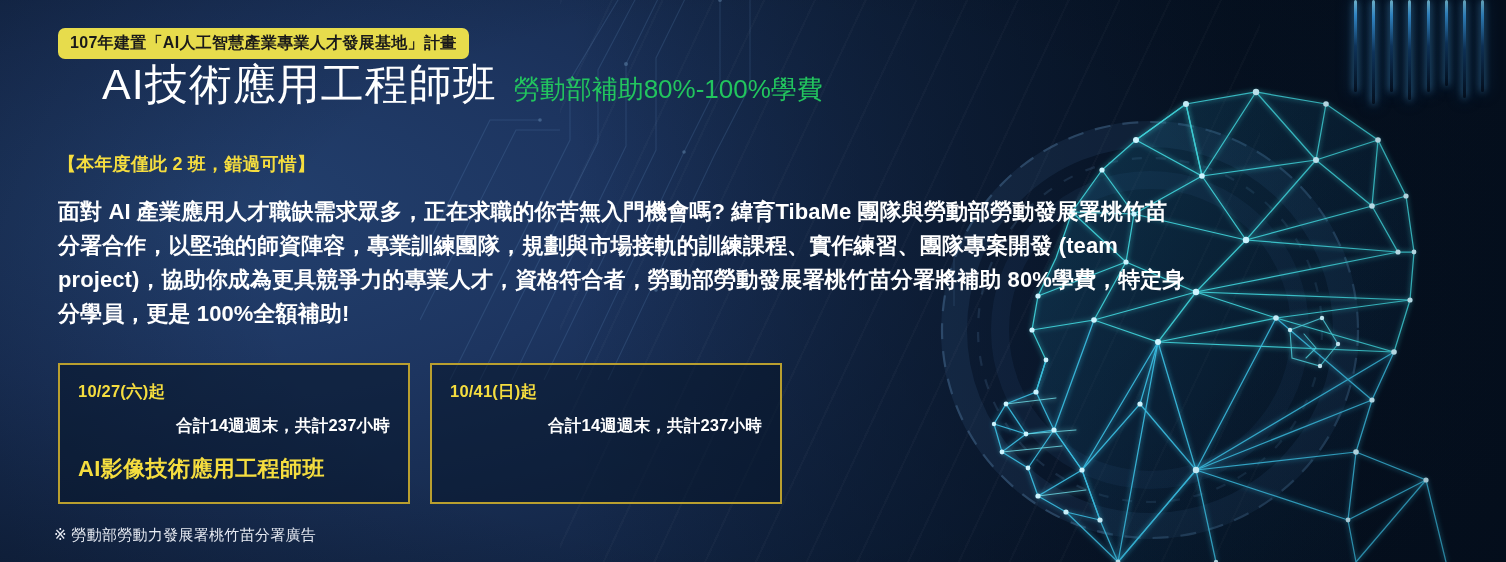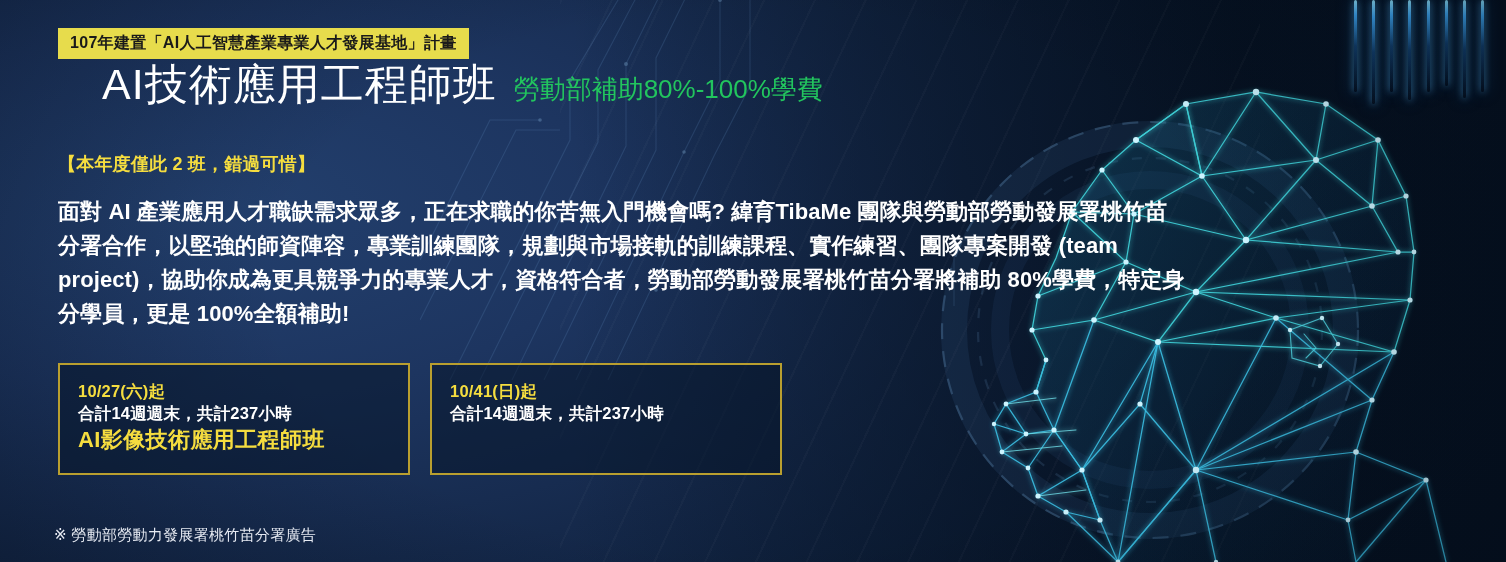--- a/index.html
+++ b/index.html
@@ -82,20 +82,21 @@
   .badge{
     position:absolute; left:58px; top:28px;
     background:#e7dc4c;
     color:#1a1a1a;
     font-weight:bold;
     font-size:16px;
     line-height:1;
     padding:7px 12px 8px 12px;
     letter-spacing:.3px;
     white-space:nowrap;
+    border-radius:7px;
   }
   .title-row{
     position:absolute; left:58px; top:62px;
     display:flex; align-items:flex-end; gap:17px;
   }
   .title{
     color:#ffffff;
     font-size:43px;
     line-height:1.05;
     font-weight:400;
@@ -136,28 +137,30 @@
     border:2px solid #b99f2f;
     background:rgba(7,22,42,0.55);
     width:352px;
     padding:16px 18px 18px 18px;
     box-sizing:border-box;
   }
   .course-box .date{
     color:#f5dd3f;
     font-size:16.5px;
     font-weight:bold;
-    margin-bottom:0;
+    margin-bottom:12px;
     letter-spacing:.2px;
   }
   .course-box .duration{
     color:#ffffff;
     font-size:16.5px;
     font-weight:bold;
+    margin-bottom:17px;
     letter-spacing:.2px;
+    text-align:right;
   }
   .course-box .cname{
     color:#f5dd3f;
     font-size:22px;
     font-weight:bold;
     letter-spacing:.4px;
   }
   .footnote{
     position:absolute; left:54px; top:526px;
     color:#e6eaf2;

